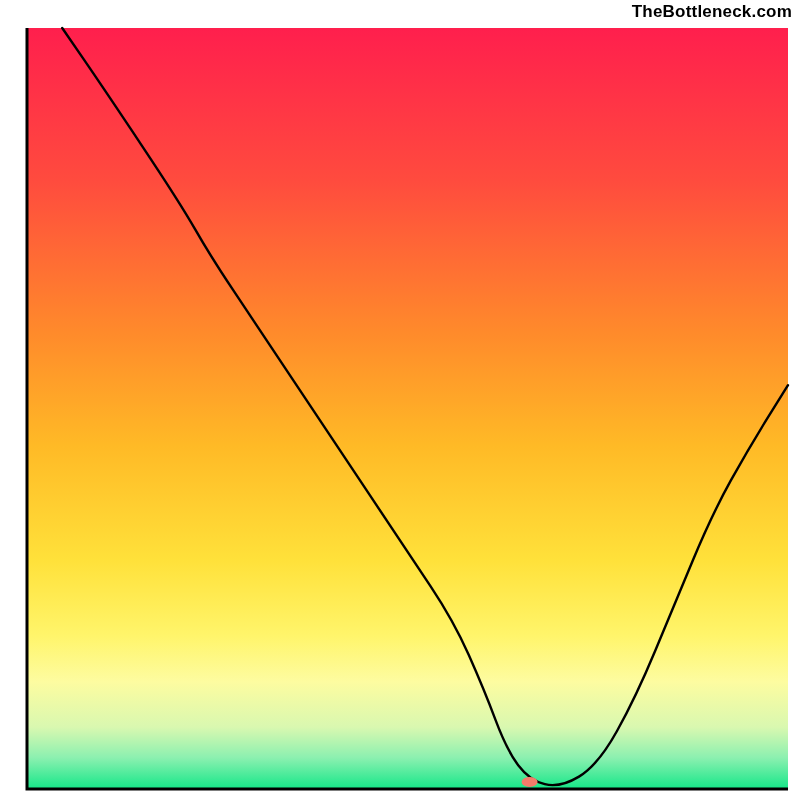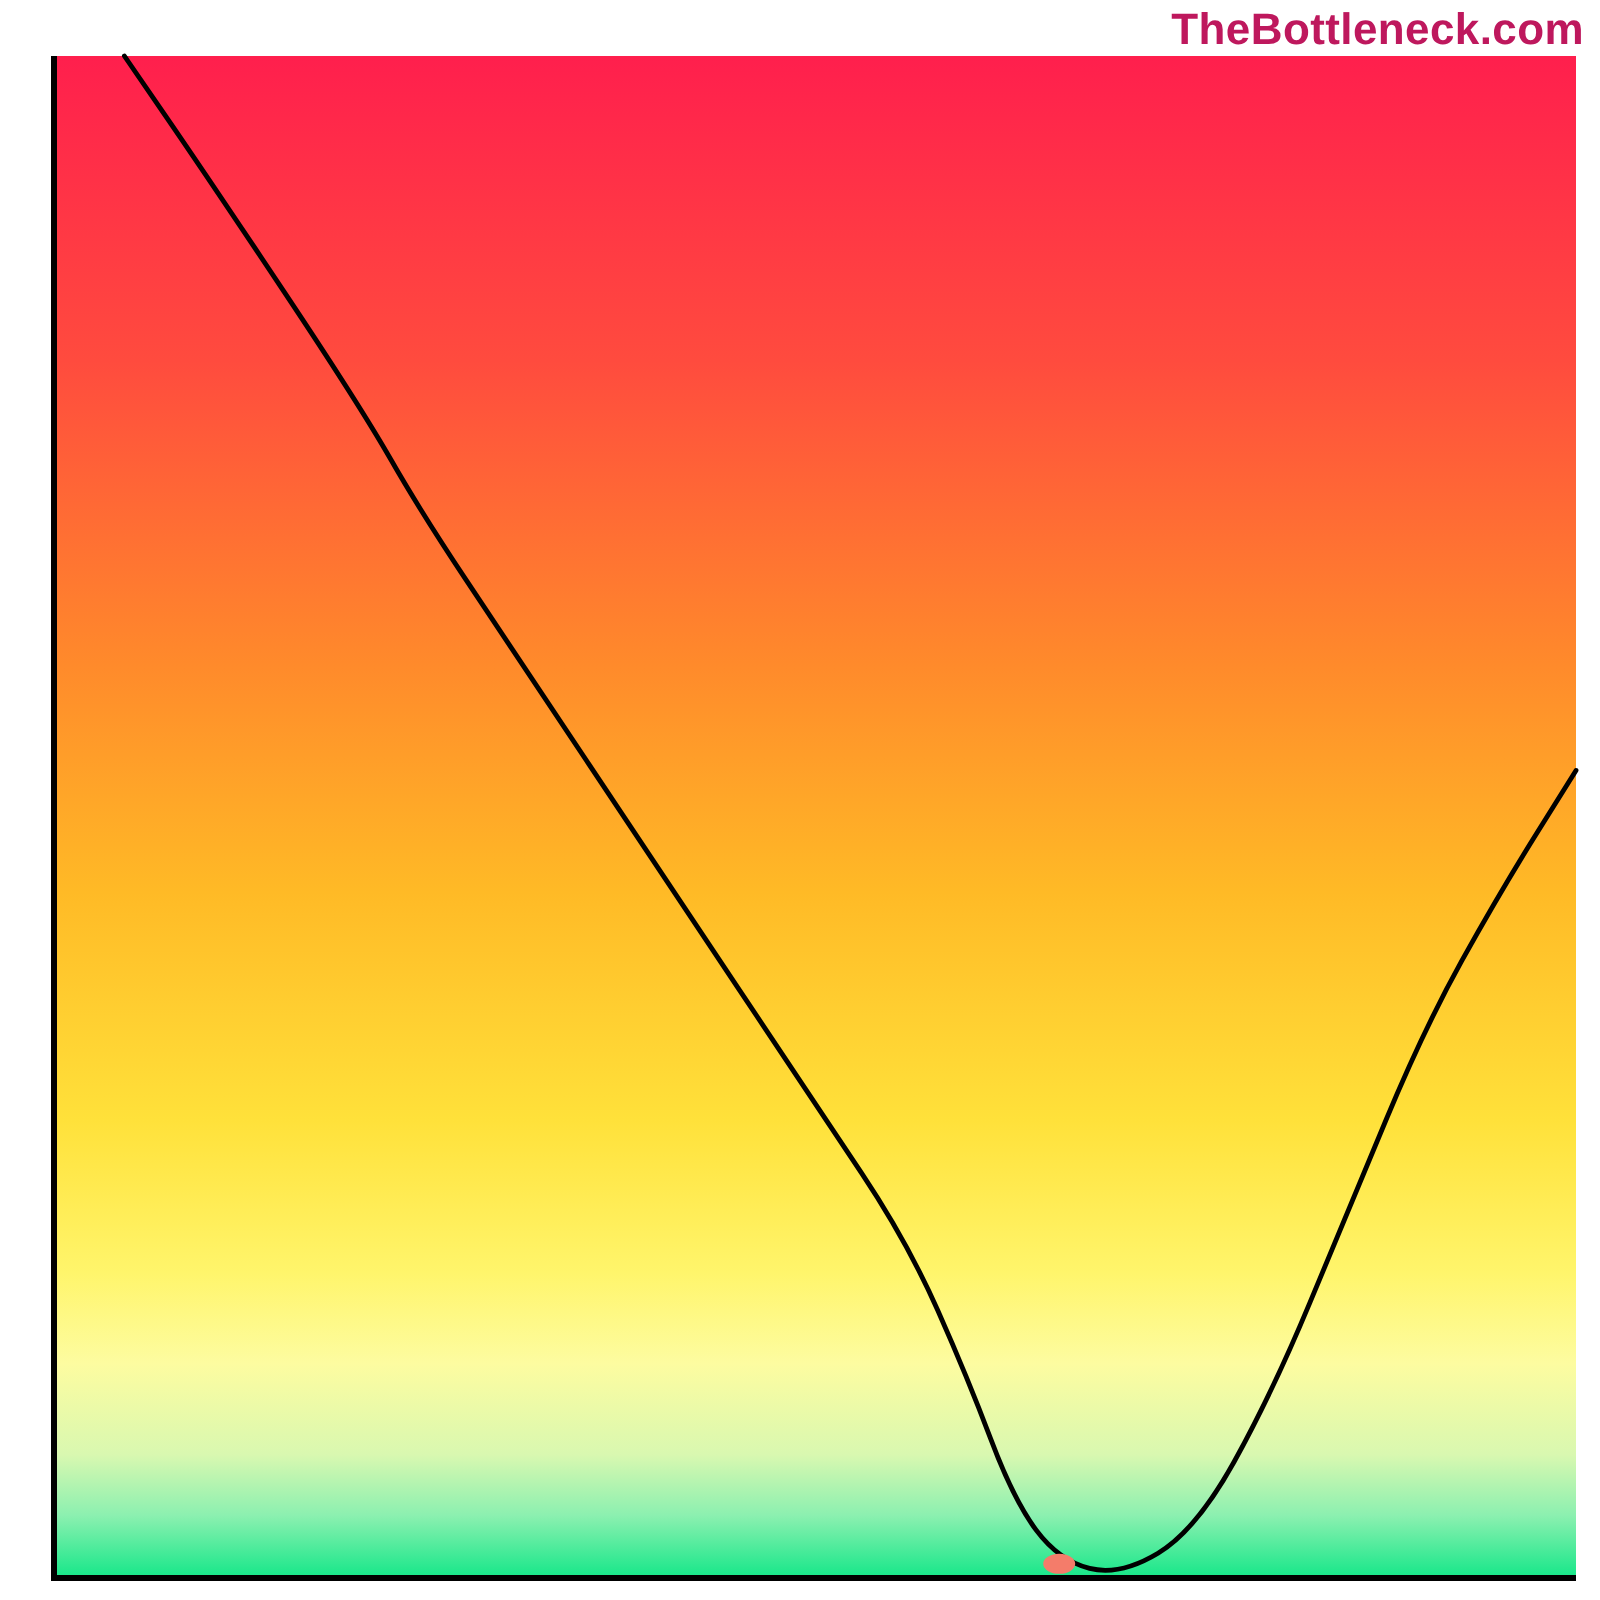--- a/index.html
+++ b/index.html
@@ -13,23 +13,23 @@
   }
   .chart-wrap {
     position: relative;
     width: 800px;
     height: 800px;
   }
   .watermark {
     position: absolute;
     top: 2px;
     right: 8px;
-    font-size: 22px;
+    font-size: 17px;
     font-weight: 600;
-    color: #be185d;
+    color: #000000;
     letter-spacing: 0.2px;
     user-select: none;
   }
   svg {
     position: absolute;
     top: 0;
     left: 0;
   }
 </style>
 </head>

